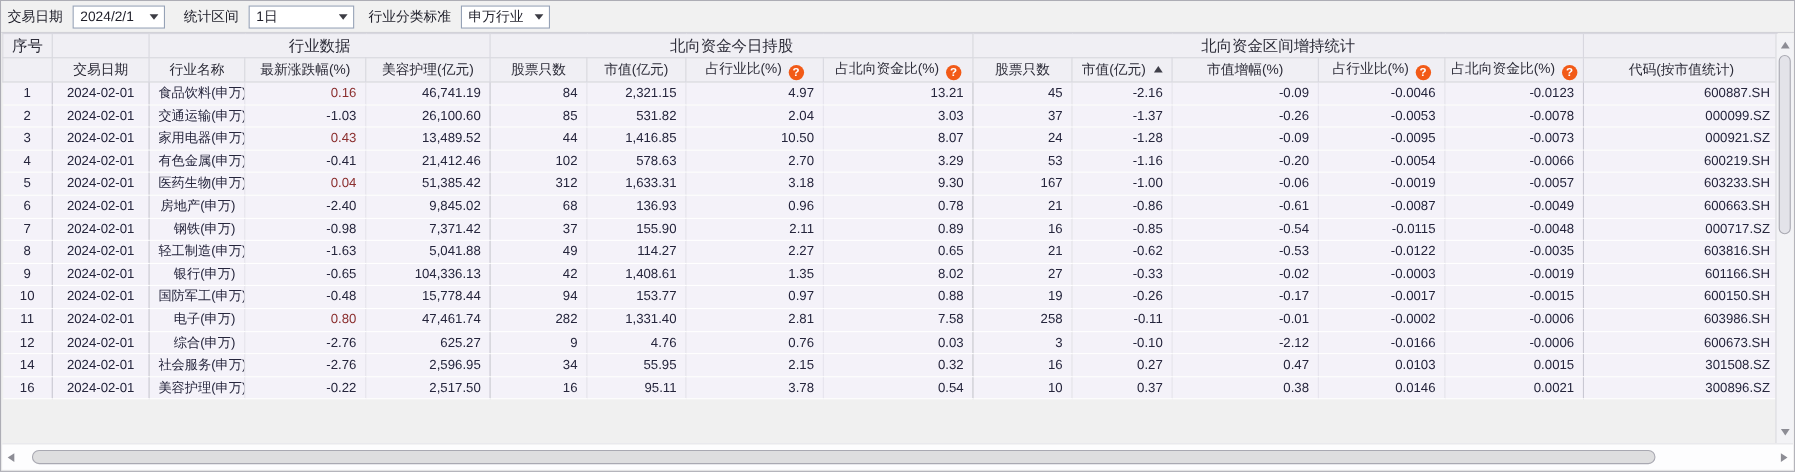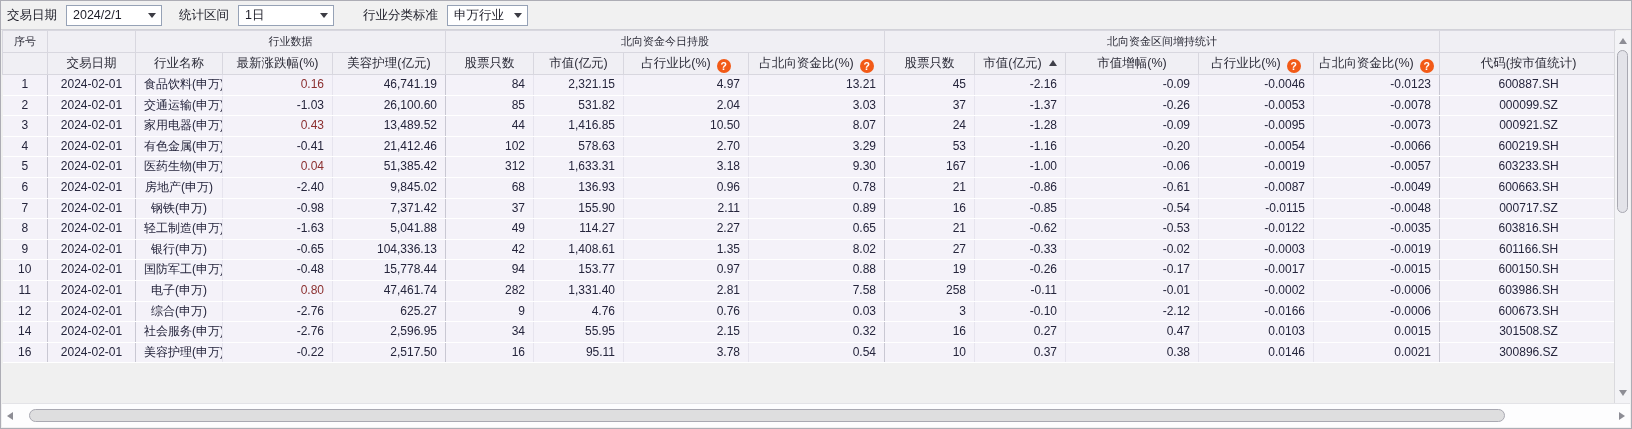--- a/index.html
+++ b/index.html
@@ -24,22 +24,22 @@
   }
   .tb-label { font-size: 12.5px; color: #1d1d28; white-space: nowrap; }
   .combo {
     display: flex; align-items: center; justify-content: space-between;
     height: 21px; background: #fff;
     border: 1px solid #96a2b6;
     padding: 0 5px 0 6px;
     font-size: 12.5px; color: #1d1d28;
     cursor: default;
   }
-  .combo.w1 { width: 96px; margin-right: 8px; }
-  .combo.w2 { width: 96px; margin-right: 20px; }
+  .combo.w1 { width: 84px; margin-right: 8px; }
+  .combo.w2 { width: 96px; margin-right: 4px; }
   .combo.w3 { width: 81px; }
   .dd-arrow {
     width: 0; height: 0; margin-left: 6px;
     border-left: 4px solid transparent;
     border-right: 4px solid transparent;
     border-top: 5px solid #3c3c44;
   }
 
   
   .table-area {
@@ -57,34 +57,34 @@
   }
   thead th {
     background: var(--header-bg, #f0eff4);
     font-weight: 400;
     color: #2c2c38;
     border: 1px solid #d8d7df;
     white-space: nowrap; overflow: hidden;
     text-align: center;
     padding: 0 4px;
   }
-  thead tr.gr th { height: 22px; font-size: 11px; }
+  thead tr.gr th { height: 22px; font-size: 14px; }
   thead tr.cr th { height: 22px; font-size: 12.5px; }
   tbody td {
     background: var(--row-bg, #f4f2f9);
     border-right: 1px solid #e6e4ee;
     border-bottom: 1px solid #ffffff;
     height: 19.6px; line-height: 19.6px;
     padding: 0 8px;
     white-space: nowrap; overflow: hidden;
   }
   tbody tr:first-child td { border-top: 1px solid #c9c8d3; }
   td.al-right { text-align: right; }
   td.al-center { text-align: center; padding: 0 2px; }
-  td.al-left { text-align: center; }
+  td.al-left { text-align: right; }
   td.ge { border-right: 1px solid #c9c8d3; }
   td.pos { color: var(--positive-change, #8b2f2f); padding-left: 34px; }
 
   .help {
     display: inline-flex; align-items: center; justify-content: center;
     width: 14px; height: 14px; margin-left: 6px;
     border-radius: 50%;
     background: var(--help-icon-bg, #f25a17);
     color: #fff; font-size: 10.5px; font-weight: bold;
     vertical-align: -3px;

